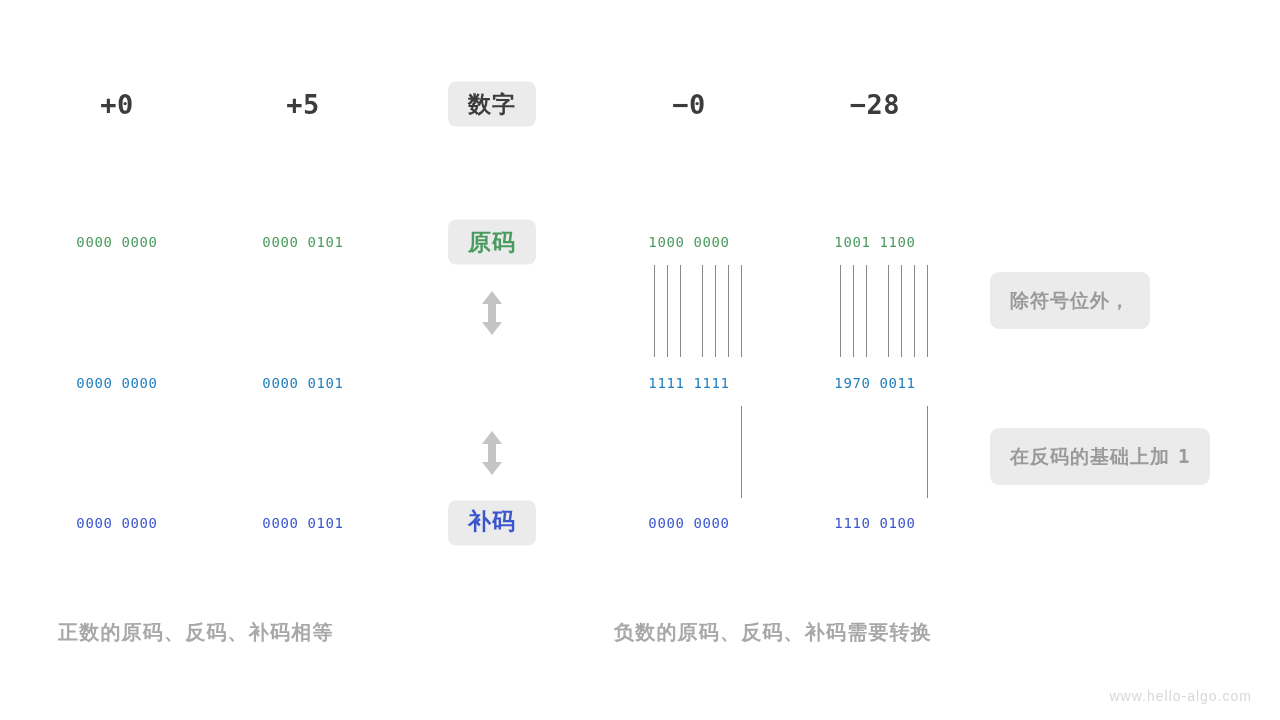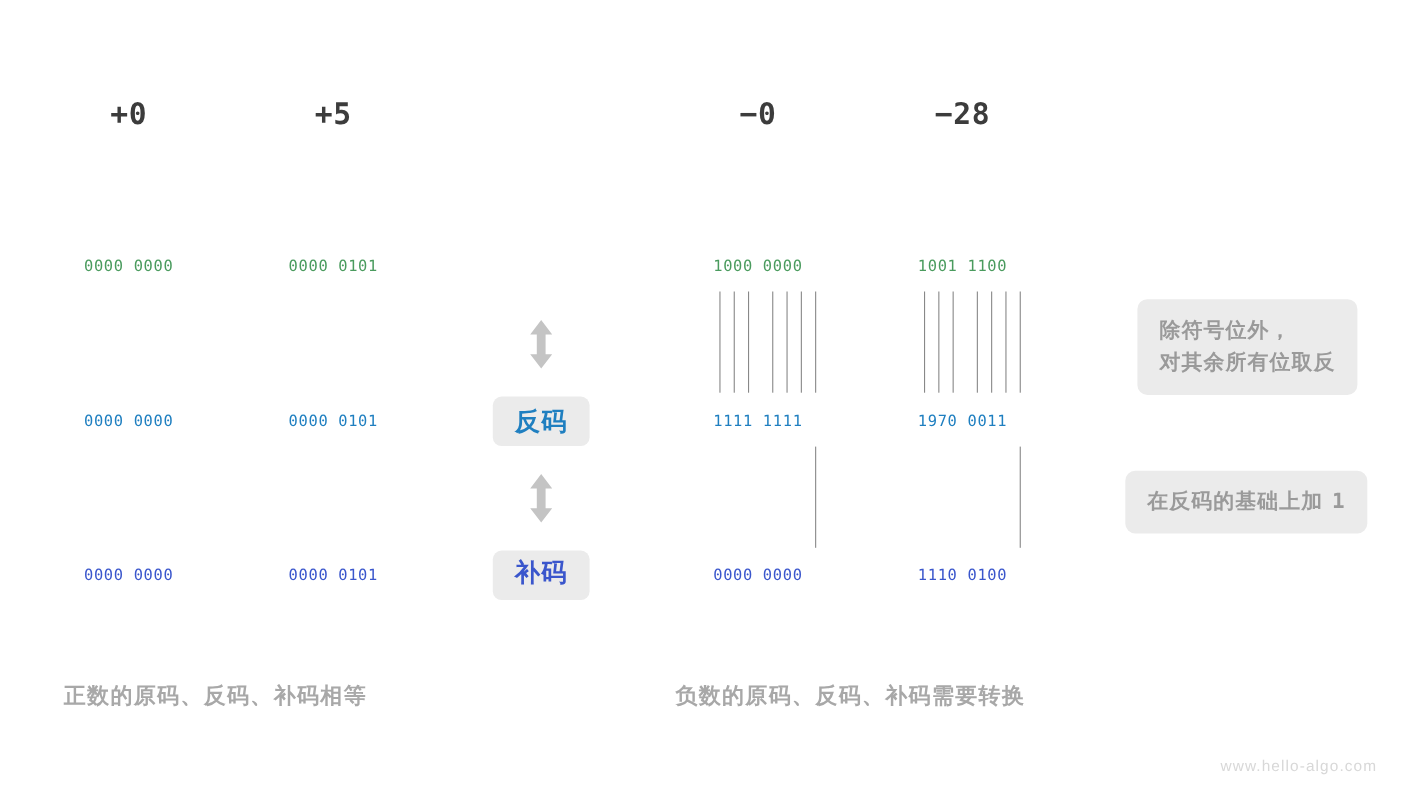--- a/index.html
+++ b/index.html
@@ -122,39 +122,40 @@
 </style>
 </head>
 <body>
 
 <div id="stage">
 
   <div class="cell num-head" style="left:117px; top:104px;">+0</div>
 
   <div class="cell num-head" style="left:303px; top:104px;">+5</div>
 
+  <div class="pill dark" style="left:492px; top:104px;">数字</div>
 
   <div class="cell num-head" style="left:689px; top:104px;">−0</div>
 
   <div class="cell num-head" style="left:875px; top:104px;">−28</div>
 
   <div class="cell bits green" style="left:117px; top:242px;">0000 0000</div>
 
   <div class="cell bits green" style="left:303px; top:242px;">0000 0101</div>
 
+  <div class="pill green" style="left:492px; top:242px;">原码</div>
 
   <div class="cell bits green" style="left:689px; top:242px;">1000 0000</div>
 
   <div class="cell bits green" style="left:875px; top:242px;">1001 1100</div>
 
   <div class="cell bits blue" style="left:117px; top:383px;">0000 0000</div>
 
   <div class="cell bits blue" style="left:303px; top:383px;">0000 0101</div>
 
-  <div class="pill blue" style="left:492px; top:383px;">反码</div>
 
   <div class="cell bits blue" style="left:689px; top:383px;">1111 1111</div>
 
   <div class="cell bits blue" style="left:875px; top:383px;">1970 0011</div>
 
   <div class="cell bits indigo" style="left:117px; top:523px;">0000 0000</div>
 
   <div class="cell bits indigo" style="left:303px; top:523px;">0000 0101</div>
 
   <div class="pill indigo" style="left:492px; top:523px;font-family:Liberation Mono, monospace;">补码</div>
@@ -196,26 +197,25 @@
   </div>
 
   <div class="lines" style="left:689px; top:406px; width:140px; height:92px;">
     <span class="ln" style="left:122px; height:92px;"></span>
   </div>
 
   <div class="lines" style="left:875px; top:406px; width:140px; height:92px;">
     <span class="ln" style="left:122px; height:92px;"></span>
   </div>
 
-  <div class="note" style="left:990px; top:272px;margin-left:44px;">
+  <div class="note" style="left:990px; top:272px;">
     <div>除符号位外，</div>
-    <div>对其余所有位取反</div>
-  </div>
-
-  <div class="note" style="left:1023px; top:428px;text-align:right;">
+  </div>
+
+  <div class="note" style="left:990px; top:428px;text-align:right;">
     <span>在反码的基础上加</span><span class="mono-one" style="margin-left: 8px;">1</span>
   </div>
 
   <div class="caption" style="left:58px; top:619px;">正数的原码、反码、补码相等</div>
 
   <div class="caption" style="left:614px; top:619px;">负数的原码、反码、补码需要转换</div>
 
   <div class="watermark">www.hello-algo.com</div>
 
 </div>

